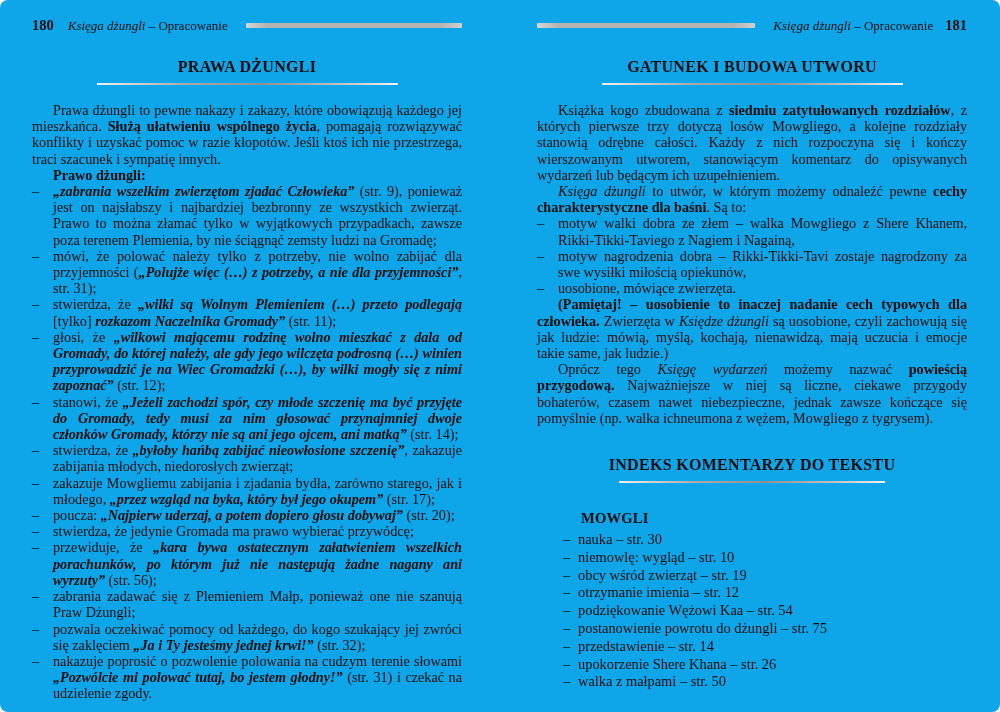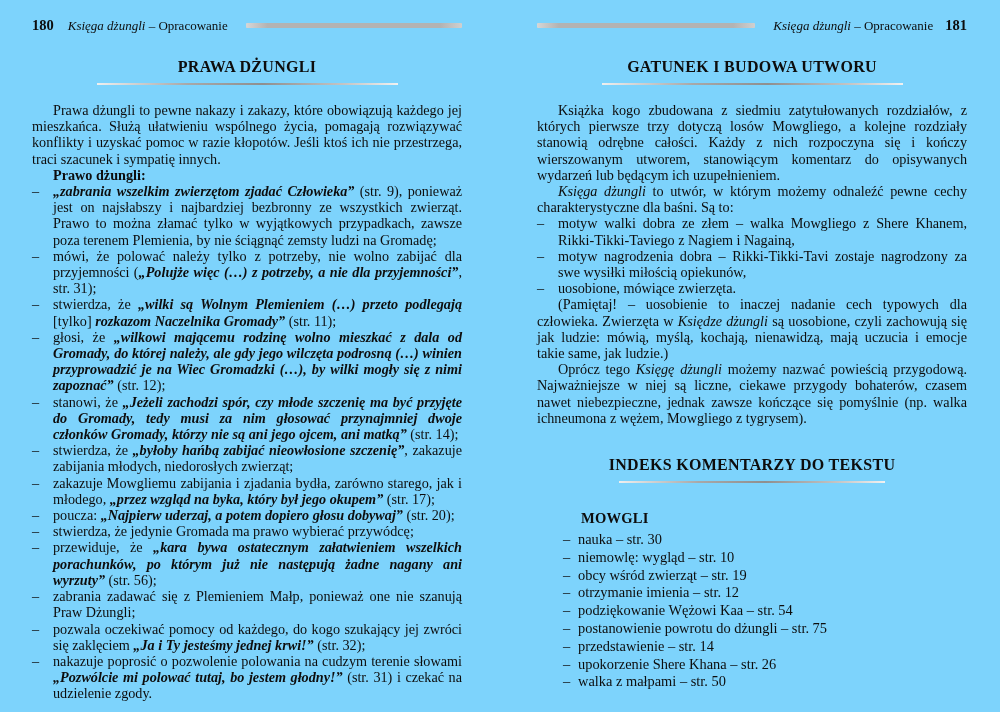--- a/index.html
+++ b/index.html
@@ -3,21 +3,21 @@
 <meta charset="utf-8">
 <style>
   * { margin:0; padding:0; box-sizing:border-box; }
   html,body { width:1000px; height:712px; }
   body {
     background:#ffffff;
     font-family:"Liberation Serif","DejaVu Serif",serif;
     color:#0d0d0d;
     -webkit-font-smoothing:antialiased;
   }
-  .spread { display:flex; width:1000px; height:712px; background:#7dd3fc; }
+  .spread { display:flex; width:1000px; height:712px; background:#0ea5e9;border-radius:8px; }
   .page { width:500px; height:712px; overflow:hidden; }
   .page-left  { padding:18px 38px 0 32px; }
   .page-right { padding:18px 33px 0 37px; }
 
   
   .running-head { display:flex; align-items:center; font-size:13px; line-height:15px; white-space:nowrap; }
   .running-head .pagenum { font-weight:700; font-size:14.5px; }
   .running-head .book { font-style:italic; }
   .page-left  .pagenum { margin-right:14px; }
   .page-left  .head-bar { margin-left:18px; }
@@ -34,21 +34,21 @@
     display:block; height:2px; margin:7px auto 0; width:70%;
     background:linear-gradient(90deg,#efefef,#a8a8a8 30%,#8f8f8f 55%,#c4c4c4 82%,#f1f1f1);
   }
   .index-head .title-rule { width:62%; height:2px; }
 
   
   .body-block { margin-top:17px; font-size:14.2px; line-height:16.2px; text-align:justify; }
   p.indent { text-indent:21px; }
   .subhead { font-weight:700; }
   .s-r { font-weight:400; font-style:normal; }
-  .s-b { font-weight:400; }
+  .s-b { font-weight:700; }
   .s-i { font-style:italic; }
   .s-bi { font-weight:700; font-style:italic; }
 
   
   .dash-list .dash-item { padding-left:21px; text-indent:-21px; }
   .dash-list .dash { display:inline-block; width:21px; text-indent:0; }
 
   
   .index-head { margin-top:30px; }
   .index-subhead { font-weight:700; font-size:14.6px; margin:27px 0 4px 44px; letter-spacing:.2px; }
@@ -108,21 +108,21 @@
 
     <div class="body-block">
       <p class="indent"><span class="s-r">Książka kogo zbudowana z </span><span class="s-b">siedmiu zatytułowanych rozdziałów</span><span class="s-r">, z których pierwsze trzy dotyczą losów Mowgliego, a kolejne rozdziały stanowią odrębne całości. Każdy z nich rozpoczyna się i kończy wierszowanym utworem, stanowiącym komentarz do opisywanych wydarzeń lub będącym ich uzupełnieniem.</span></p>
       <p class="indent"><span class="s-i">Księga dżungli</span><span class="s-r"> to utwór, w którym możemy odnaleźć pewne </span><span class="s-b">cechy charakterystyczne dla baśni</span><span class="s-r">. Są to:</span></p>
       <div class="dash-list">
           <div class="dash-item"><span class="dash">– </span><span><span class="s-r">motyw walki dobra ze złem – walka Mowgliego z Shere Khanem, Rikki-Tikki-Taviego z Nagiem i Nagainą,</span></span></div>
           <div class="dash-item"><span class="dash">– </span><span><span class="s-r">motyw nagrodzenia dobra – Rikki-Tikki-Tavi zostaje nagrodzony za swe wysiłki miłością opiekunów,</span></span></div>
           <div class="dash-item"><span class="dash">– </span><span><span class="s-r">uosobione, mówiące zwierzęta.</span></span></div>
         </div>
       <p class="indent"><span class="s-b">(Pamiętaj! – uosobienie to inaczej nadanie cech typowych dla człowieka.</span><span class="s-r"> Zwierzęta w </span><span class="s-i">Księdze dżungli</span><span class="s-r"> są uosobione, czyli zachowują się jak ludzie: mówią, myślą, kochają, nienawidzą, mają uczucia i emocje takie same, jak ludzie.)</span></p>
-      <p class="indent"><span class="s-r">Oprócz tego </span><span class="s-i">Księgę dżungli</span><span class="s-r"> możemy nazwać </span><span class="s-b">powieścią przygodową.</span><span class="s-r"> Najważniejsze w niej są liczne, ciekawe przygody bohaterów, czasem nawet niebezpieczne, jednak zawsze kończące się pomyślnie (np. walka ichneumona z wężem, Mowgliego z tygrysem).</span></p>
+      <p class="indent"><span class="s-r">Oprócz tego </span><span class="s-i">Księgę wydarzeń</span><span class="s-r"> możemy nazwać </span><span class="s-b">powieścią przygodową.</span><span class="s-r"> Najważniejsze w niej są liczne, ciekawe przygody bohaterów, czasem nawet niebezpieczne, jednak zawsze kończące się pomyślnie (np. walka ichneumona z wężem, Mowgliego z tygrysem).</span></p>
     </div>
 
     <div class="section-title index-head">
       <span>INDEKS KOMENTARZY DO TEKSTU</span>
       <span class="title-rule"></span>
     </div>
 
     <div class="index-subhead">MOWGLI</div>
     <div class="index-list dash-list">
         <div class="dash-item"><span class="dash">– </span><span><span class="s-r">nauka – str. 30</span></span></div>

